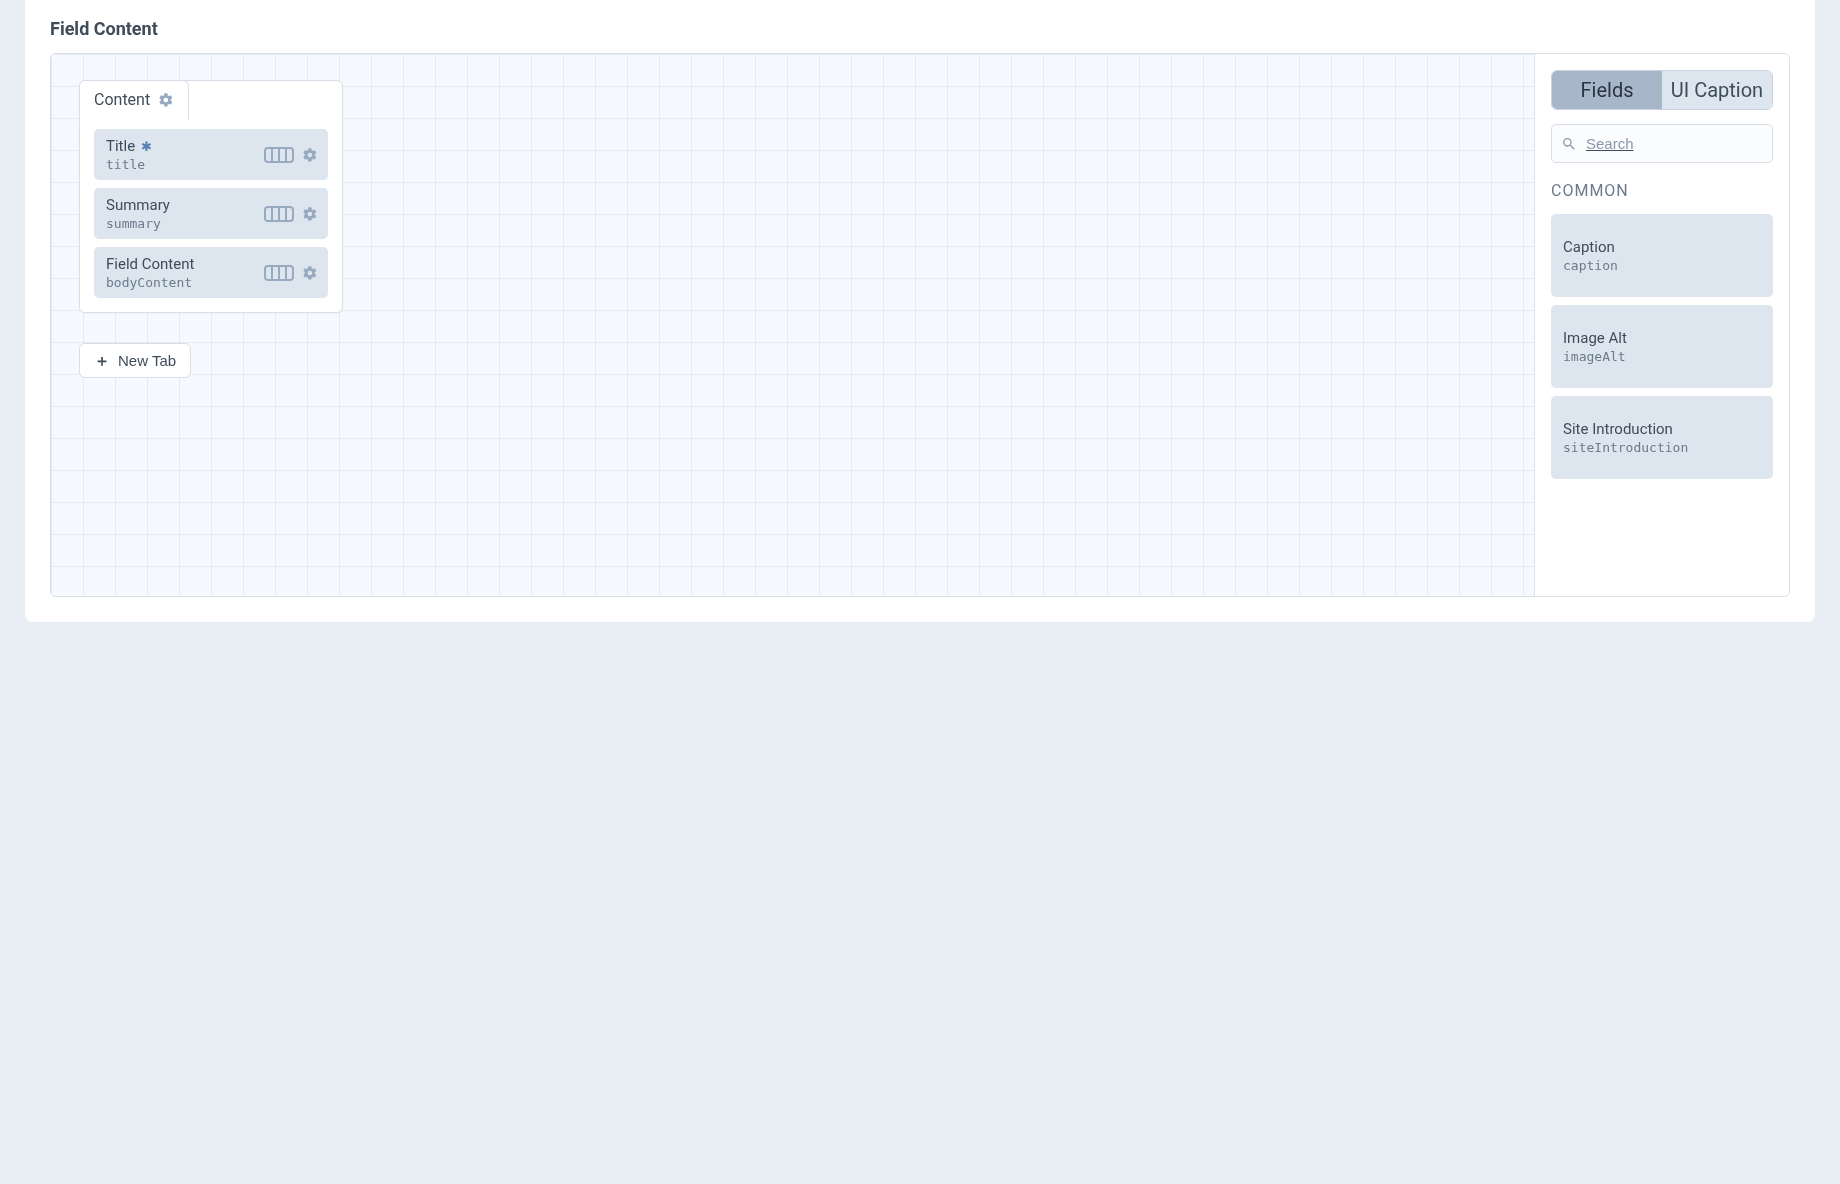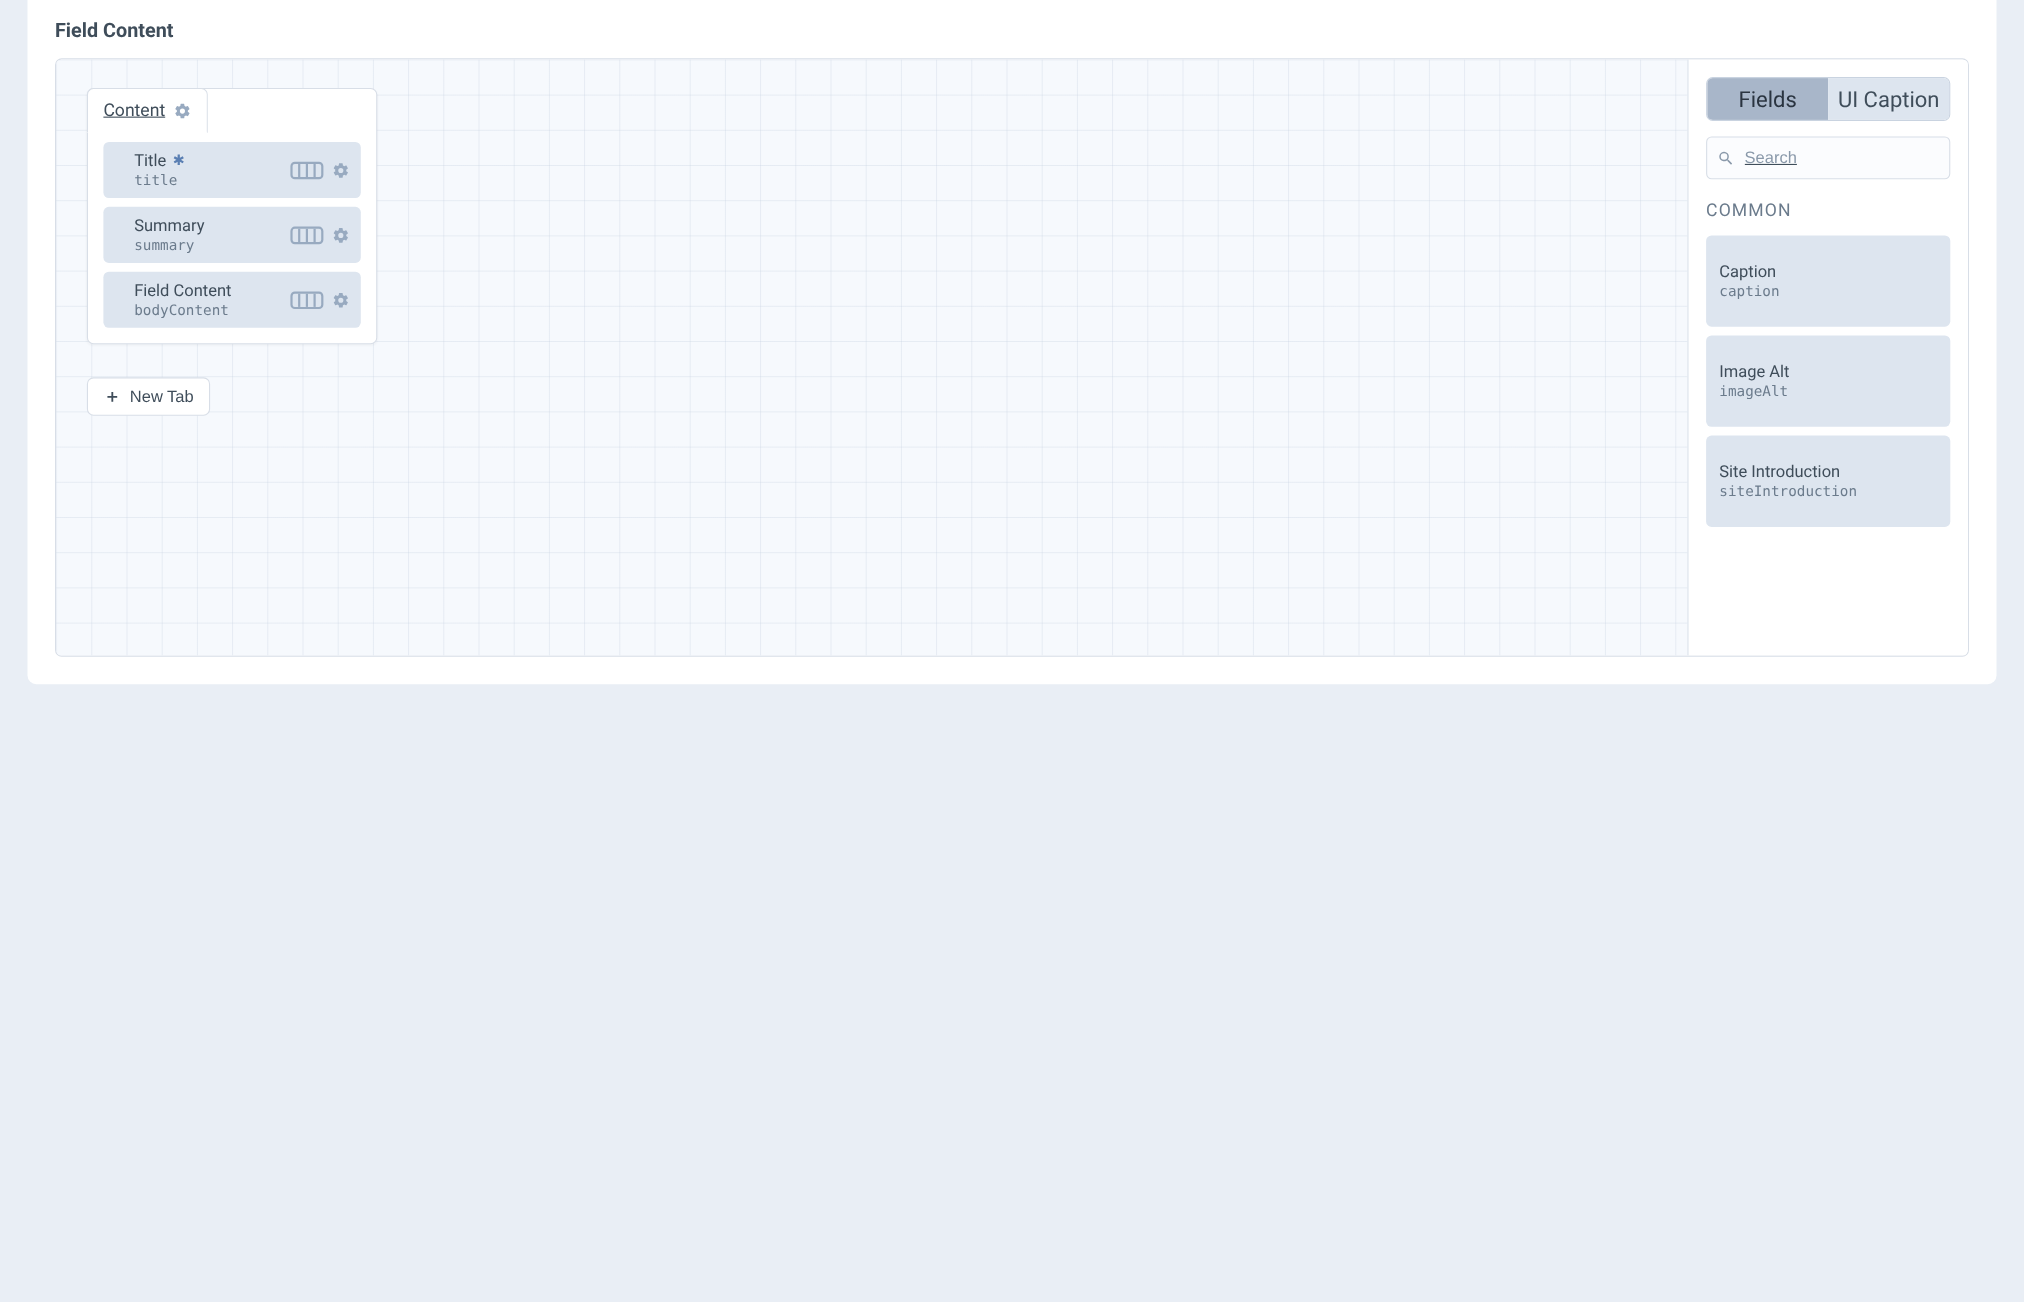--- a/index.html
+++ b/index.html
@@ -59,45 +59,44 @@
   .tab-header {
     position: absolute;
     top: -1px;
     left: -1px;
     background: #ffffff;
     border: 1px solid #d8dee7;
     border-bottom-color: #ffffff;
     border-radius: 6px 6px 0 0;
     padding: 9px 14px 11px 14px;
     display: flex;
-    align-items: flex-end;
+    align-items: center;
     gap: 8px;
     font-size: 16px;
     color: #3f4d5a;
-    text-decoration: underline;
   }
   .gear-icon {
     width: 16px; height: 16px;
     color: #98aac0;
     cursor: pointer;
     display: inline-flex;
     align-items: center;
     justify-content: center;
   }
   .gear-icon svg { width: 100%; height: 100%; }
   .field-list {
     padding: 8px 14px 14px 14px;
     display: flex;
     flex-direction: column;
     gap: 8px;
   }
   .field-row {
     background: #dde5ef;
     border-radius: 5px;
-    padding: 8px 10px 8px 28px;
+    padding: 8px 10px 8px 12px;
     display: flex;
     align-items: center;
     justify-content: space-between;
     cursor: grab;
   }
   .field-row .labels { display: flex; flex-direction: column; }
   .field-row .label {
     font-size: 15px;
     color: #3f4d5a;
     display: flex;

